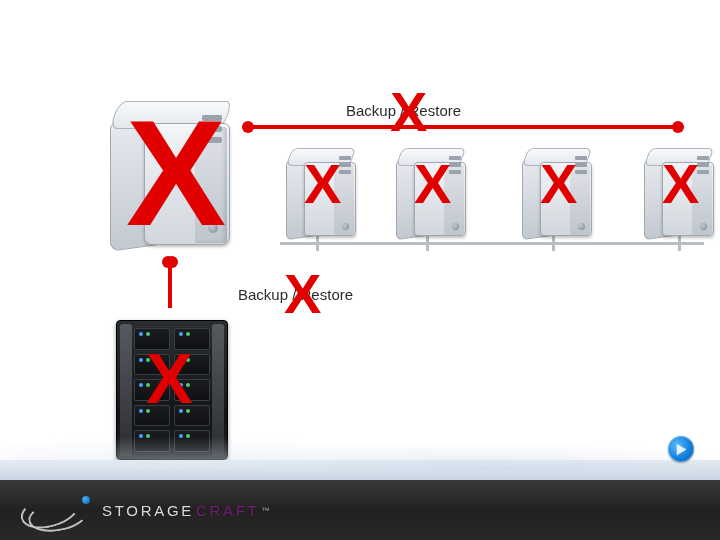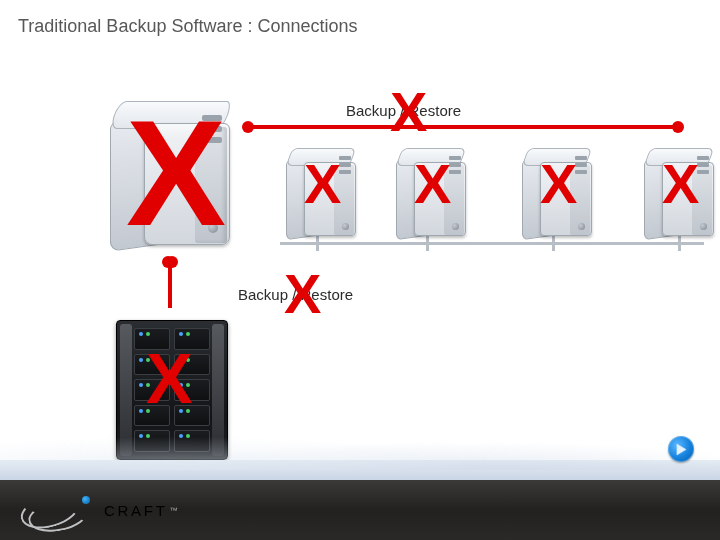--- a/index.html
+++ b/index.html
@@ -73,21 +73,21 @@
   }
   .swoosh::before { left: 0; top: 0; width: 56px; height: 28px; transform: rotate(-16deg); }
   .swoosh::after  { left: 8px; top: 6px; width: 56px; height: 26px; transform: rotate(-10deg); }
   .swoosh .dot {
     position: absolute;
     right: 0; top: 1px;
     width: 8px; height: 8px; border-radius: 4px;
     background: radial-gradient(circle at 35% 35%, #3db4ff, #0c5f9b);
   }
   .brand1 { font-size: 15px; letter-spacing: .18em; color: #d9d9d9; }
-  .brand2 { font-size: 15px; letter-spacing: .18em; color: #000000; margin-left: 2px; }
+  .brand2 { font-size: 15px; letter-spacing: .18em; color: #701a75; margin-left: 2px; }
   .tm { font-size: 8px; vertical-align: top; color: #a7a7a7; margin-left: 2px; }
 
   
   .next-btn {
     position: absolute;
     right: 26px;
     top: 436px;
     width: 26px; height: 26px;
     border-radius: 13px;
     background: radial-gradient(circle at 35% 35%, #5bb7ff 0%, #1380dc 55%, #065aa3 100%);
@@ -284,21 +284,20 @@
     font-size: 17px;
     font-weight: 700;
     color: #1c1c1c;
   }
 </style>
 </head>
 <body>
 
 <div class="slide">
 
-  <div class="title">Traditional Backup Software : Connections</div>
 
   <div class="hbar" style="left:248px; top:125px; width:430px;"></div>
   <div class="lbl" style="left:346px; top:102px;">Backup / Restore</div>
   <div class="tinyx" style="left:390px; top:88px;">X</div>
 
   <div class="tower" style="left:110px; top:105px;">
     <div class="side"></div>
     <div class="top"></div>
     <div class="body"></div>
     <div class="front"></div>
@@ -384,20 +383,21 @@
   <div class="medx" style="left:146px; top:350px;">X</div>
 
 
   <div class="wave"></div>
   <div class="footer-bar"></div>
 
   <div class="logo">
     <div class="swoosh">
         <span class="dot"></span>
       </div>
+    <span class="brand1">STORAGE</span>
     <span class="brand2">CRAFT</span>
     <span class="tm">™</span>
   </div>
 
   <div class="next-btn" title="Next">
     <svg viewBox="0 0 12 14">
       <polygon points="1,1 11,7 1,13" fill="#e6f3ff" stroke="#bfe1ff" stroke-width="0.7"></polygon>
     </svg>
   </div>
 </div>

